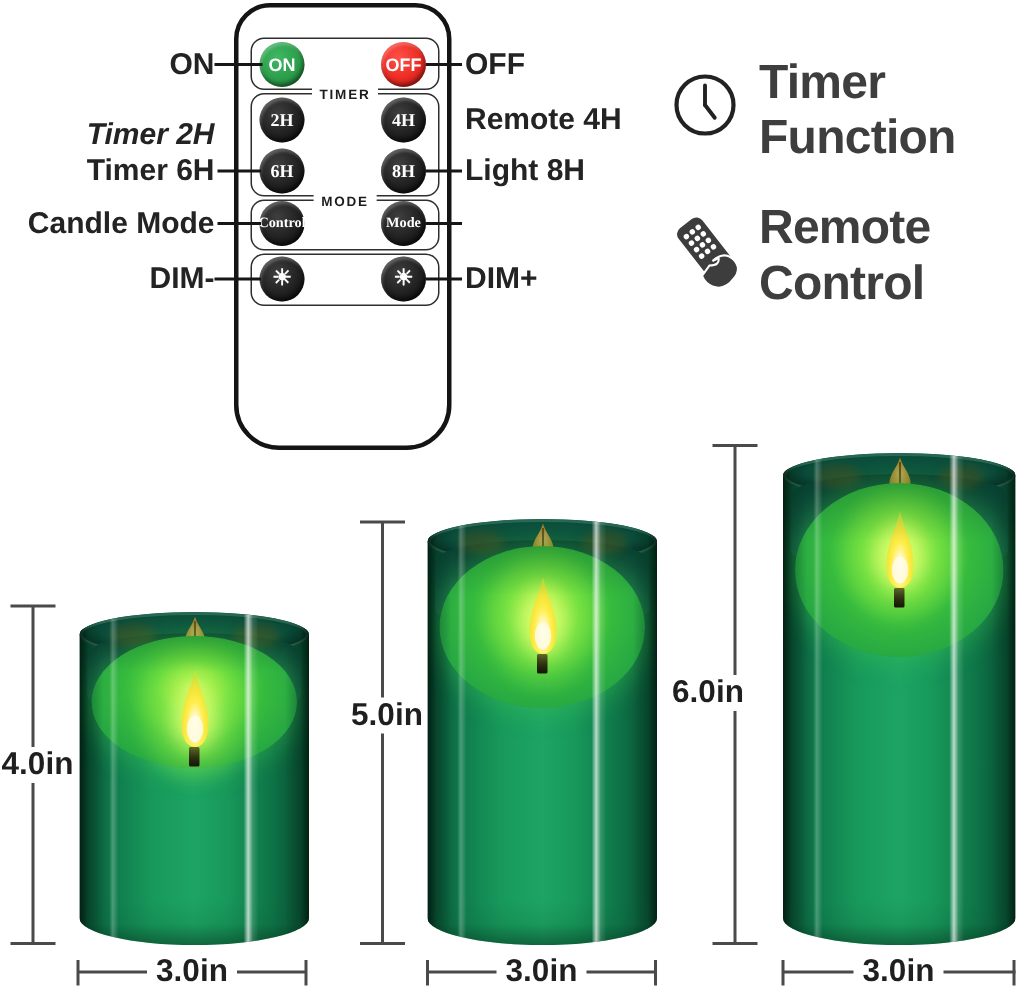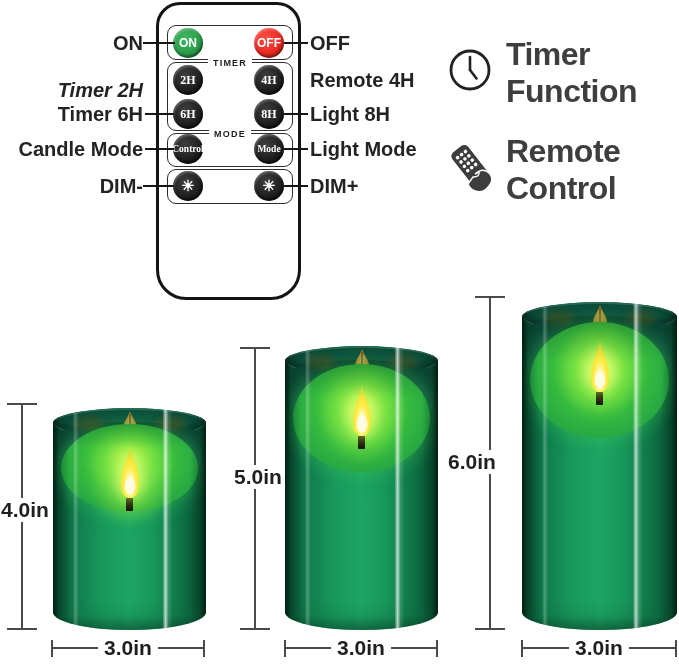--- a/index.html
+++ b/index.html
@@ -126,21 +126,20 @@
     </button>
 
   <div class="callout co-left" style="top:33px;">ON</div>
   <div class="callout co-left" style="top:80px;font-style:italic;">Timer 2H</div>
   <div class="callout co-left" style="top:104px;">Timer 6H</div>
   <div class="callout co-left" style="top:176px;">DIM-</div>
   <div class="callout co-left" style="top:139px;">Candle Mode</div>
   <div class="callout co-right" style="top:33px;">OFF</div>
   <div class="callout co-right" style="top:70px;">Remote 4H</div>
   <div class="callout co-right" style="top:104px;">Light 8H</div>
-  <div class="callout co-right" style="top:139px;">Light Mode</div>
   <div class="callout co-right" style="top:176px;">DIM+</div>
 
   <div class="cline" style="left:143px;top:42px;width:32px;"></div>
   <div class="cline" style="left:284px;top:42px;width:24px;"></div>
   <div class="cline" style="left:145px;top:113px;width:29px;"></div>
   <div class="cline" style="left:284px;top:113px;width:24px;"></div>
   <div class="cline" style="left:145px;top:148px;width:29px;"></div>
   <div class="cline" style="left:284px;top:148px;width:24px;"></div>
   <div class="cline" style="left:143px;top:185px;width:31px;"></div>
   <div class="cline" style="left:284px;top:185px;width:24px;"></div>

